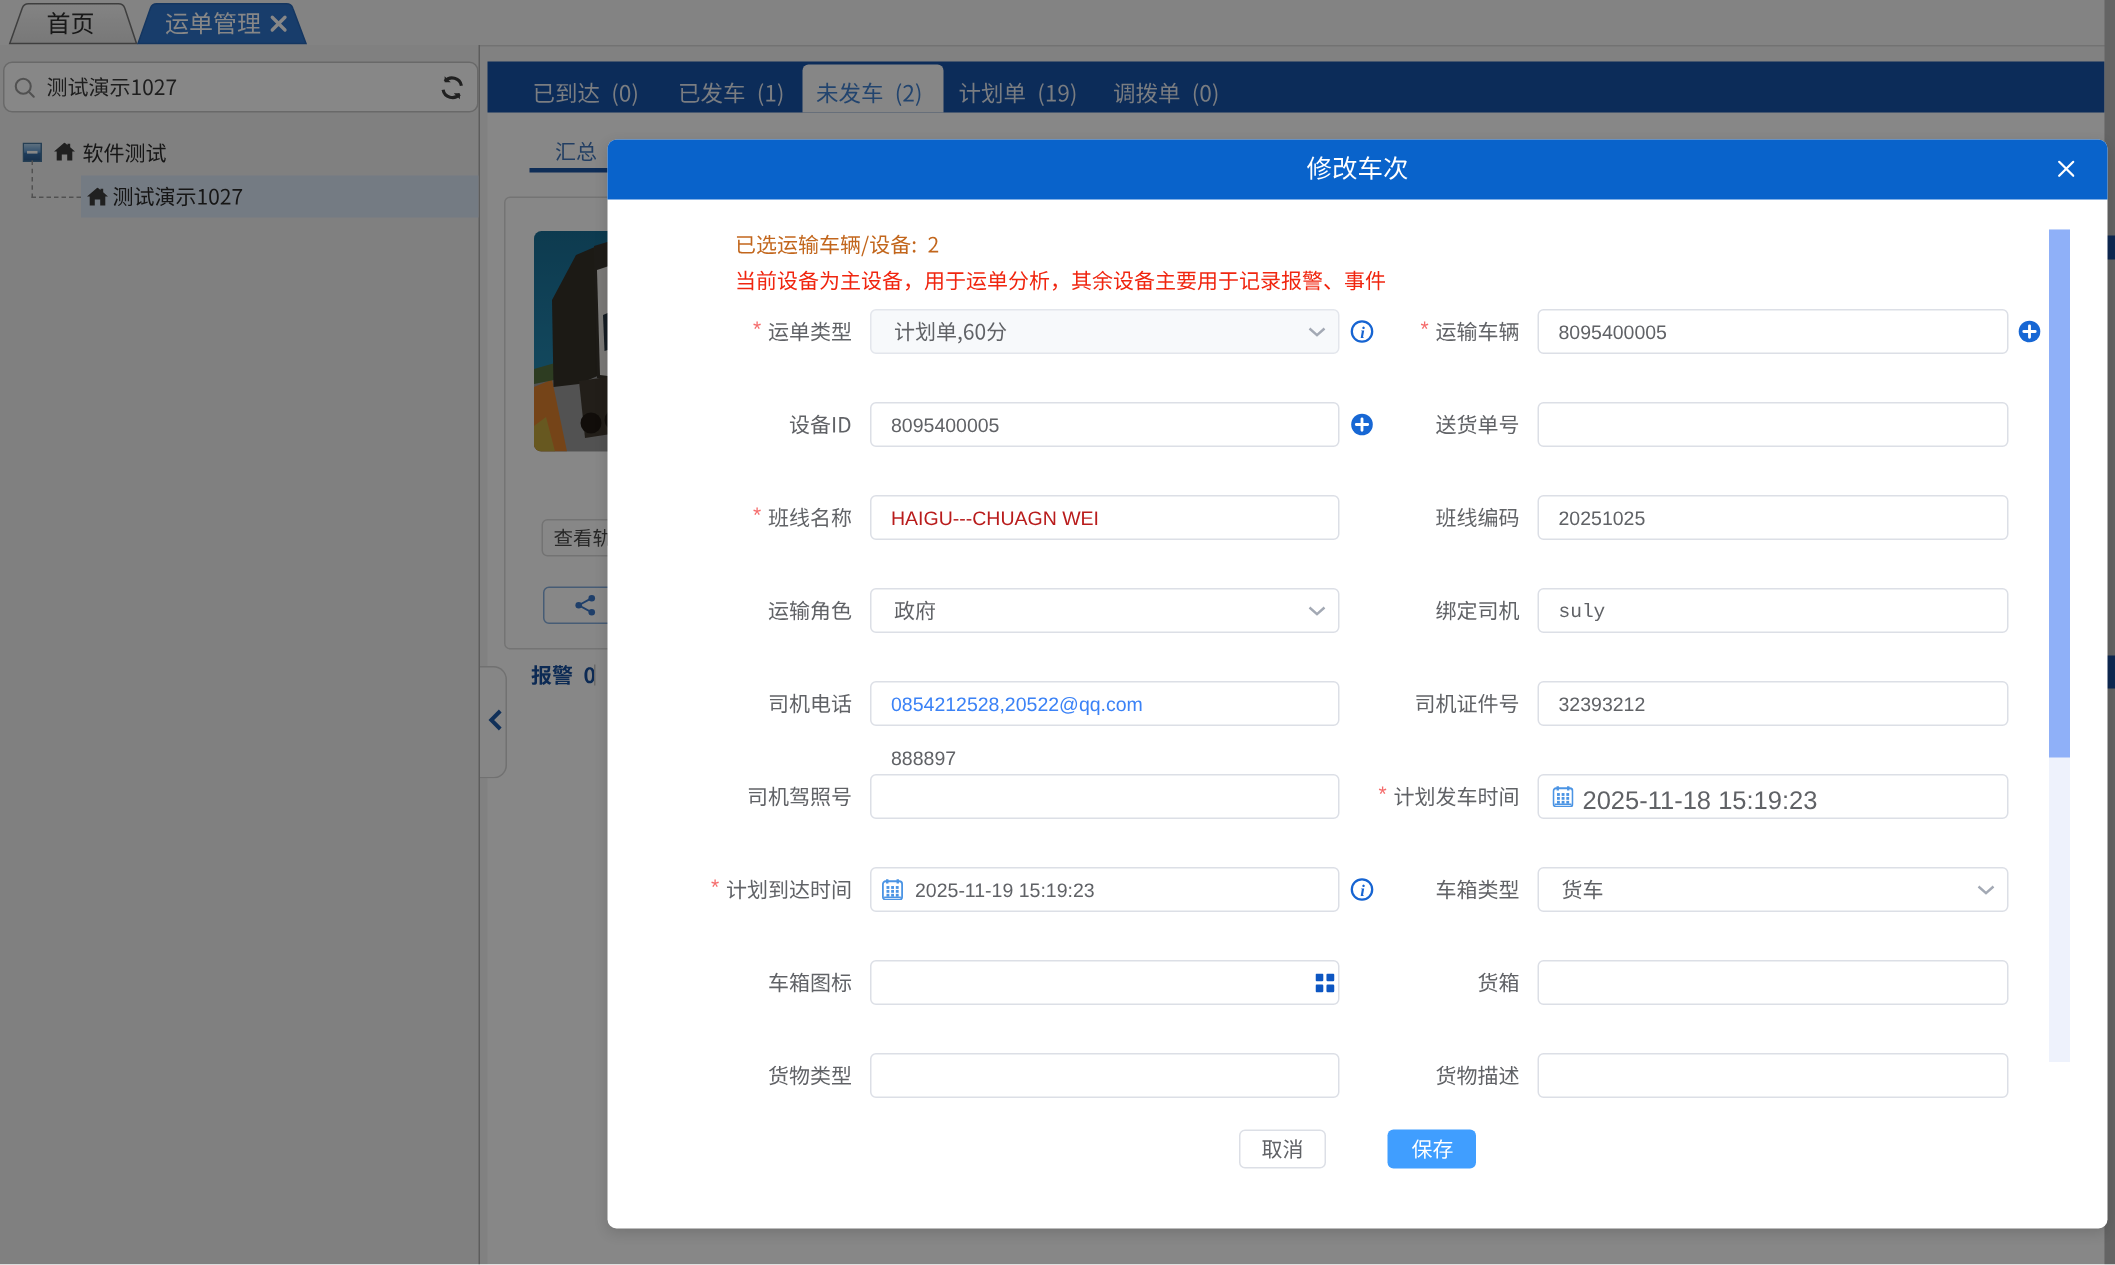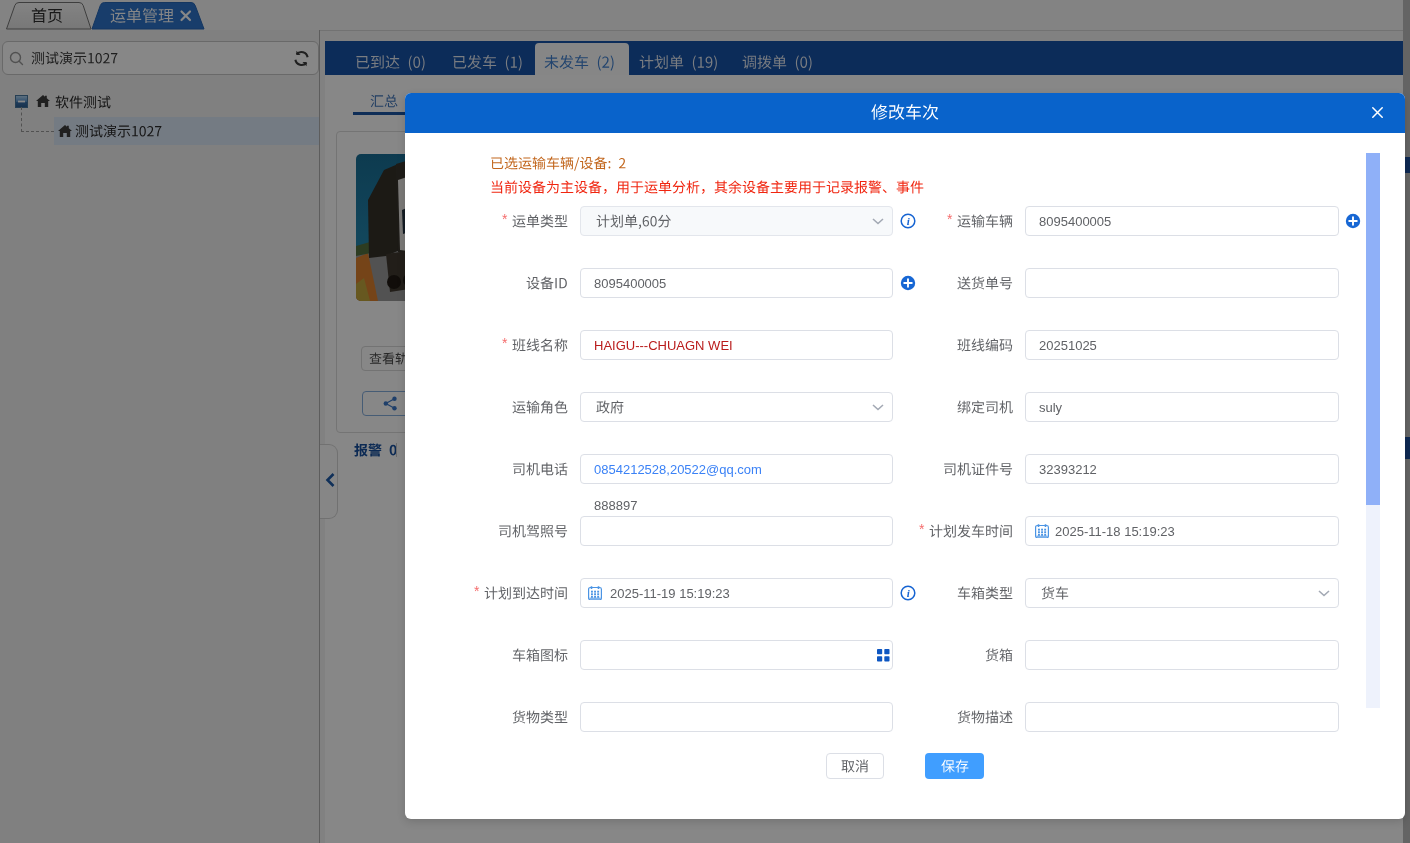--- a/index.html
+++ b/index.html
@@ -543,21 +543,21 @@
       <svg width="56.0" height="18" style="overflow:visible;display:block" fill="#606266">
         <g transform="translate(0,14.32) scale(0.014000,-0.014000)">
           <use href="#gr7ed1" x="0"></use>
           <use href="#gr5b9a" x="1000"></use>
           <use href="#gr53f8" x="2000"></use>
           <use href="#gr673a" x="3000"></use>
         </g>
       </svg>
     </div>
     <div style="position:absolute;left:620px;top:299.0px;width:314px;height:30px;background:#ffffff;border:1px solid #dcdfe6;border-radius:4px;box-sizing:border-box"></div>
-    <div style="position:absolute;left:634.0px;top:306.5px;font-family:Liberation Sans, sans-serif;font-size:13px;color:#606266;white-space:pre">suly</div>
+    <div style="position:absolute;left:634.0px;top:306.5px;font-family:Liberation Mono, monospace;font-size:13px;color:#606266;white-space:pre">suly</div>
     <div style="position:absolute;left:107.0px;top:367.0px">
       <svg width="56.0" height="18" style="overflow:visible;display:block" fill="#606266">
         <g transform="translate(0,14.32) scale(0.014000,-0.014000)">
           <use href="#gr53f8" x="0"></use>
           <use href="#gr673a" x="1000"></use>
           <use href="#gr7535" x="2000"></use>
           <use href="#gr8bdd" x="3000"></use>
         </g>
       </svg>
     </div>
@@ -610,21 +610,21 @@
       <rect x="6.1" y="4.7" width="1.9" height="1.9" fill="#4b94e4"></rect>
       <rect x="9.2" y="4.7" width="1.9" height="1.9" fill="#4b94e4"></rect>
       <rect x="3.0" y="7.3" width="1.9" height="1.9" fill="#4b94e4"></rect>
       <rect x="6.1" y="7.3" width="1.9" height="1.9" fill="#4b94e4"></rect>
       <rect x="9.2" y="7.3" width="1.9" height="1.9" fill="#4b94e4"></rect>
       <rect x="3.0" y="9.9" width="1.9" height="1.9" fill="#4b94e4"></rect>
       <rect x="6.1" y="9.9" width="1.9" height="1.9" fill="#4b94e4"></rect>
       <rect x="9.2" y="9.9" width="1.9" height="1.9" fill="#4b94e4"></rect>
       <path d="M1.4 12.2 L12.6 12.2" stroke="#4b94e4" stroke-width="1"></path>
     </svg>
-    <div style="position:absolute;left:650.0px;top:430.5px;font-family:'Liberation Sans',sans-serif;font-size:13px;color:#606266;white-space:pre">2025-11-18 15:19:23</div>
+    <div style="position:absolute;left:650.0px;top:430.5px;font-family:'Liberation Sans',sans-serif;font-size:17px;color:#606266;white-space:pre">2025-11-18 15:19:23</div>
     <div style="position:absolute;left:79.0px;top:491.0px">
       <svg width="84.0" height="18" style="overflow:visible;display:block" fill="#606266">
         <g transform="translate(0,14.32) scale(0.014000,-0.014000)">
           <use href="#gr8ba1" x="0"></use>
           <use href="#gr5212" x="1000"></use>
           <use href="#gr5230" x="2000"></use>
           <use href="#gr8fbe" x="3000"></use>
           <use href="#gr65f6" x="4000"></use>
           <use href="#gr95f4" x="5000"></use>
         </g>

